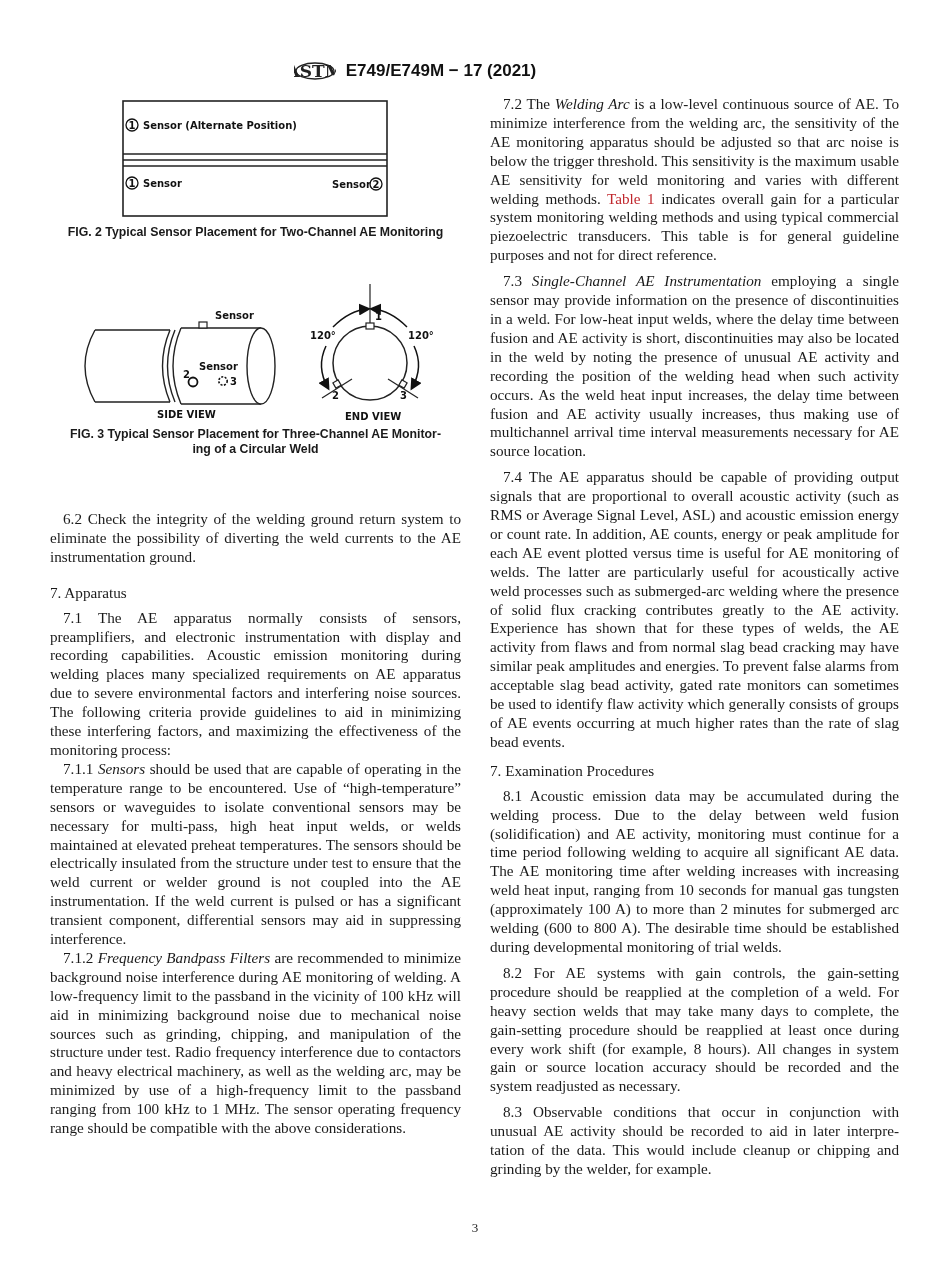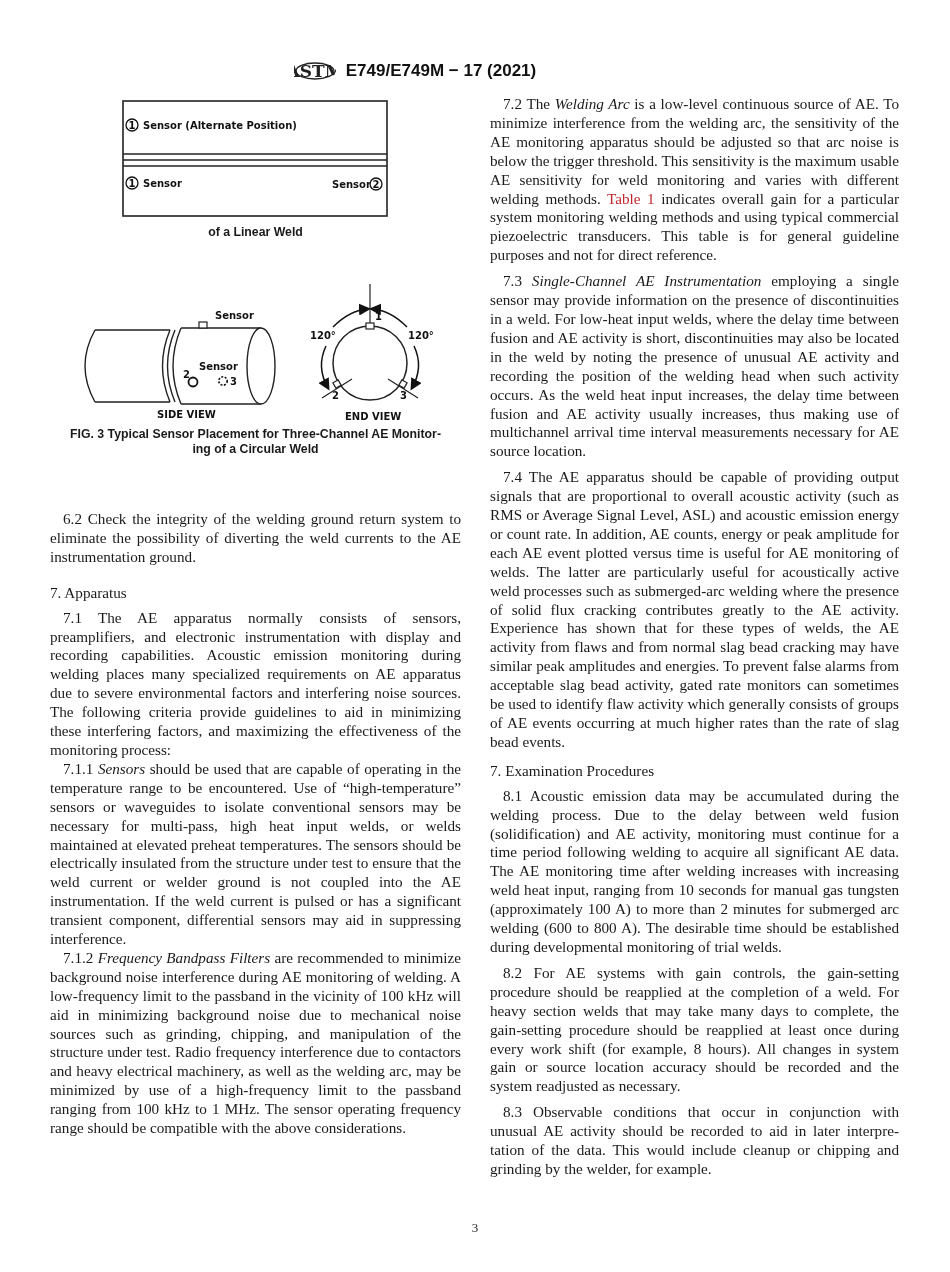--- a/index.html
+++ b/index.html
@@ -45,21 +45,21 @@
     <text class="figtext" x="12" y="87.5" text-anchor="middle" font-size="9">1</text>
     <text class="figtext" x="23" y="88">Sensor</text>
   </g>
   <g>
     <text class="figtext" x="212" y="89">Sensor</text>
     <circle cx="256" cy="85" r="6" fill="none" stroke="#111" stroke-width="1.3"></circle>
     <text class="figtext" x="256" y="88.5" text-anchor="middle" font-size="9">2</text>
   </g>
 </svg>
 <div class="cap" style="left:50px;top:225px;width:411px;">
-  <div>of a Linear Weld</div>
+  <div>FIG. 2  Typical Sensor Placement for Two-Channel AE Monitoring</div>
 </div>
 
 <svg class="fig" style="left:75px;top:300px;" width="210" height="125" viewBox="0 0 210 125">
   <path d="M 20 30 L 95 30 M 20 102 L 95 102" stroke="#222" stroke-width="1.4" fill="none"></path>
   <path d="M 20 30 Q 0 66 20 102" stroke="#222" stroke-width="1.4" fill="none"></path>
   <path d="M 95 30 Q 80 66 95 102" stroke="#222" stroke-width="1.4" fill="none"></path>
   <path d="M 100 30 Q 85 66 100 102" stroke="#222" stroke-width="1.4" fill="none"></path>
   <path d="M 106 28 Q 90 66 106 104" stroke="#222" stroke-width="1.4" fill="none"></path>
   <path d="M 106 28 L 186 28 M 106 104 L 186 104" stroke="#222" stroke-width="1.4" fill="none"></path>
   <ellipse cx="186" cy="66" rx="14" ry="38" fill="#fff" stroke="#222" stroke-width="1.4"></ellipse>

